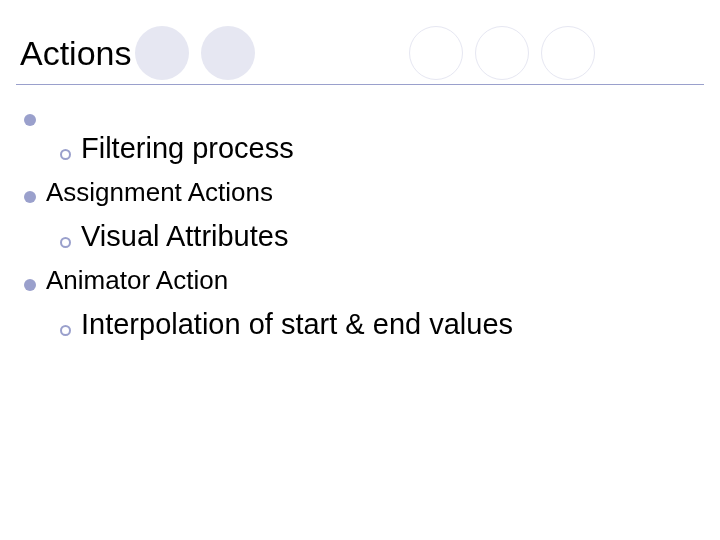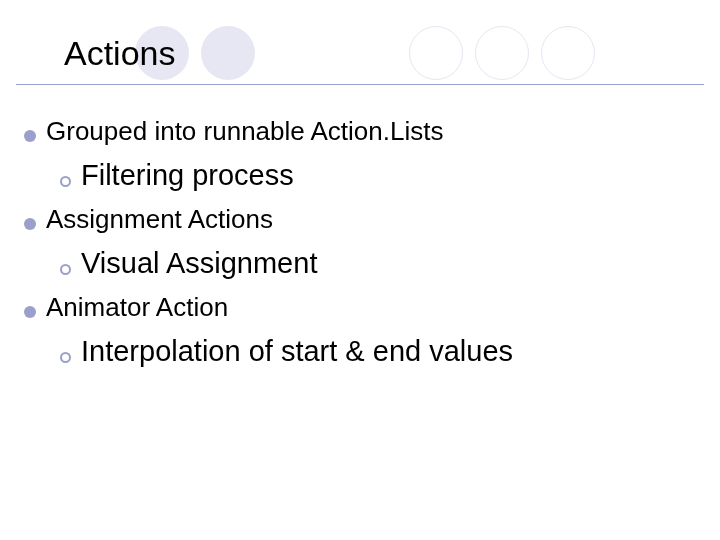--- a/index.html
+++ b/index.html
@@ -29,21 +29,20 @@
     border-radius: 50%;
     box-sizing: border-box;
   }
   .title {
     position: absolute;
     top: 34px;
     left: 20px;
     font-size: 34px;
     font-weight: 400;
     z-index: 1;
-    margin-left: 44px;
   }
   .divider {
     position: absolute;
     top: 84px;
     left: 16px;
     width: 688px;
     height: 0;
     border-top: 1px solid #9aa0cc;
     z-index: 1;
   }
@@ -103,33 +102,32 @@
     <div class="circle" style="left: 475px; top: 0px; background: rgb(255, 255, 255); border: 1.5px solid rgb(230, 231, 242);"></div>
     <div class="circle" style="left: 541px; top: 0px; background: rgb(255, 255, 255); border: 1.5px solid rgb(230, 231, 242);"></div>
   </div>
 
 <div class="title">Actions</div>
 <div class="divider"></div>
 
 <div class="content">
     <div class="lvl1">
       <span class="b1"></span>
-      <span>Grouped into runnable Action.Lists</span>
     </div>
     <div class="lvl2">
       <span class="b2"></span>
       <span>Filtering process</span>
     </div>
     <div class="lvl1">
       <span class="b1"></span>
       <span>Assignment Actions</span>
     </div>
     <div class="lvl2">
       <span class="b2"></span>
-      <span>Visual Assignment</span>
+      <span>Visual Attributes</span>
     </div>
     <div class="lvl1">
       <span class="b1"></span>
       <span>Animator Action</span>
     </div>
     <div class="lvl2">
       <span class="b2"></span>
       <span>Interpolation of start &amp; end values</span>
     </div>
   </div>

